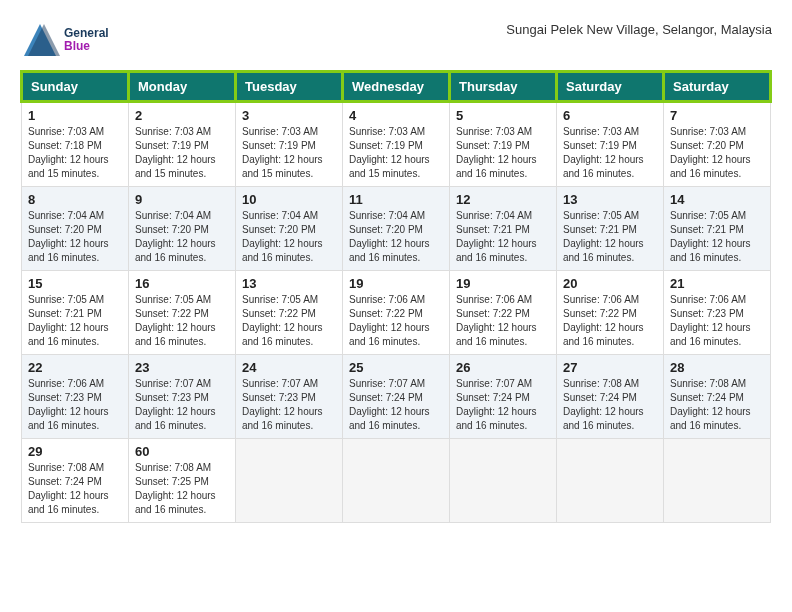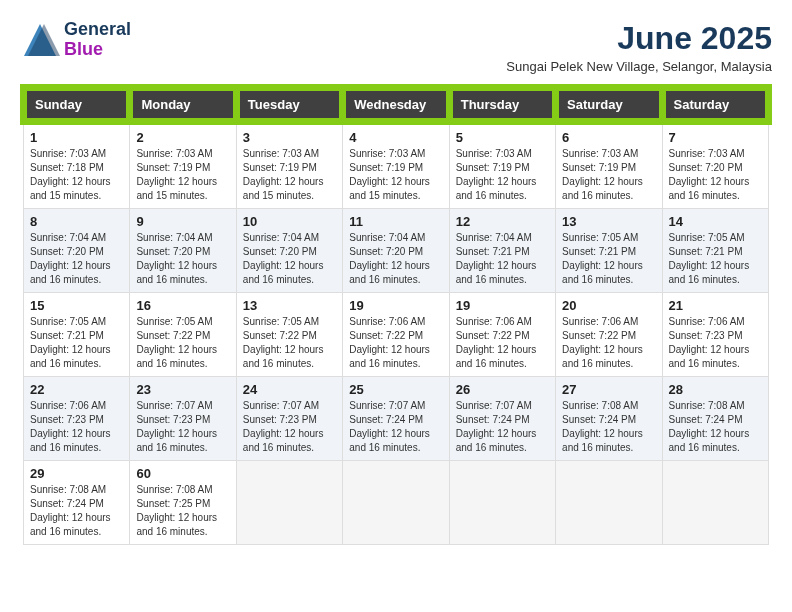--- a/index.html
+++ b/index.html
@@ -16,21 +16,21 @@
       align-items: flex-start;
       margin-bottom: 4px;
     }
     .logo {
       display: flex;
       align-items: center;
     }
     .logo-text {
       display: flex;
       flex-direction: column;
-      font-size: 18px;
+      font-size: 12px;
       font-weight: bold;
       color: #1a3a5c;
       line-height: 1.1;
     }
     .logo-icon {
       width: 40px;
       height: 40px;
       margin-right: 4px;
     }
     .logo-blue { color: #a21caf; }
@@ -46,27 +46,27 @@
       font-size: 13px;
       color: #333;
       margin-top: 2px;
     }
     .calendar {
       width: 100%;
       border-collapse: collapse;
       margin-top: 10px;
     }
     .calendar th {
-      background-color: #404040;
+      background-color: #0f766e;
       color: #fff;
       text-align: left;
       padding: 6px 8px;
       font-size: 13px;
       font-weight: bold;
-      border: 7px solid #84cc16;
+      border: 3px solid #84cc16;
     }
     .calendar td {
       border: 1px solid #ddd;
       vertical-align: top;
       padding: 5px 6px;
       width: 14.28%;
       font-size: 10.5px;
       color: #222;
       background: #fff;
       min-height: 80px;
@@ -97,21 +97,20 @@
     <svg class="logo-icon" viewBox="0 0 50 50">
       <polygon points="25,5 45,45 5,45" fill="#1a6faf" opacity="0.85"></polygon>
       <polygon points="30,5 50,45 10,45" fill="#1a3a5c" opacity="0.5"></polygon>
     </svg>
     <div class="logo-text">
       <span>General</span>
       <span class="logo-blue">Blue</span>
     </div>
   </div>
   <div class="title-block">
-    <div class="month-title">June 2025</div>
     <div class="location">Sungai Pelek New Village, Selangor, Malaysia</div>
   </div>
 </div>
 
 <table class="calendar">
   <thead>
     <tr>
     <th>Sunday</th>
         <th>Monday</th>
         <th>Tuesday</th>

